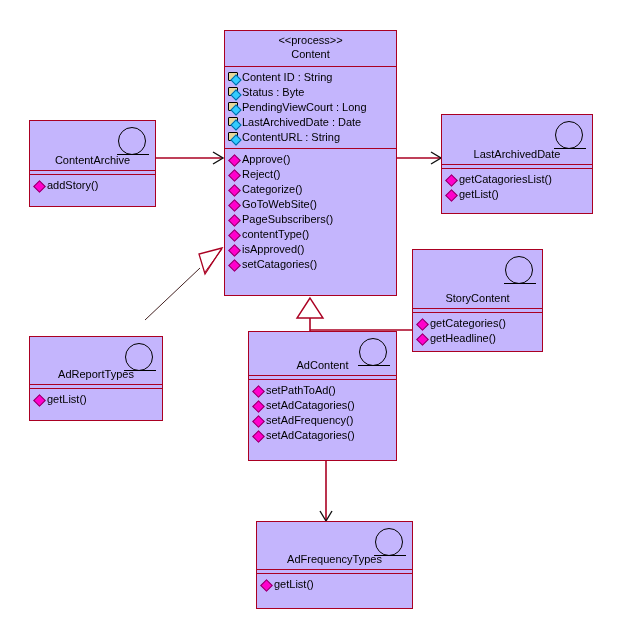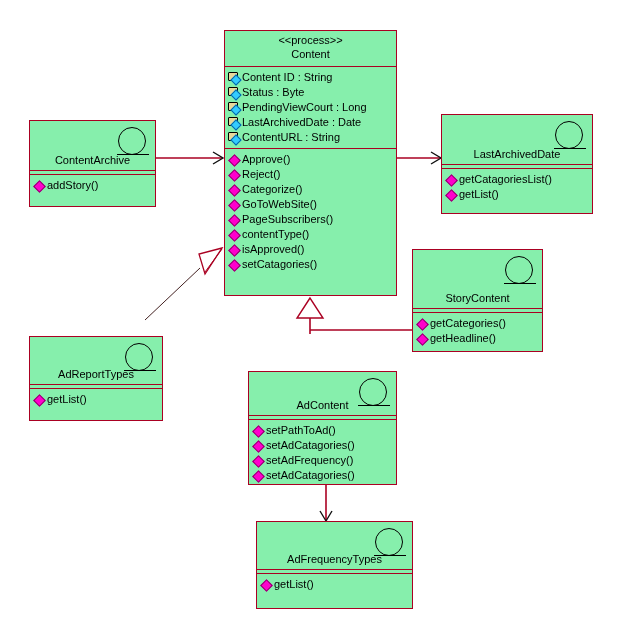--- a/index.html
+++ b/index.html
@@ -22,21 +22,21 @@
   }
   svg.edges {
     position: absolute;
     left: 0; top: 0;
     width: 621px;
     height: 636px;
     pointer-events: none;
   }
   .uml-class {
     position: absolute;
-    background: #86efac;
+    background: #c4b5fd;
     border: 1px solid #aa0022;
     box-sizing: border-box;
     z-index: 5;
   }
   .cls-header {
     position: relative;
     box-sizing: border-box;
     border-bottom: 1px solid #aa0022;
     text-align: center;
     color: #000000;
@@ -303,21 +303,21 @@
         <span class="ico ico-op"></span>
         <span class="member-label">getCategories()</span>
       </div>
       <div class="member">
         <span class="ico ico-op"></span>
         <span class="member-label">getHeadline()</span>
       </div>
     </div>
   </div>
 
-  <div class="uml-class" style="left:248px; top:331px; width:149px; height:114px;margin-top:40px;">
+  <div class="uml-class" style="left:248px; top:331px; width:149px; height:130px;">
     <div class="cls-header with-icon" style="height:44px;">
       <span class="iface-circle"></span>
       <span class="iface-stem"></span>
       <span class="title-lower cls-title">AdContent</span>
     </div>
     <div class="thin-sep"></div>
     <div class="cls-ops">
       <div class="member">
         <span class="ico ico-op"></span>
         <span class="member-label">setPathToAd()</span>

